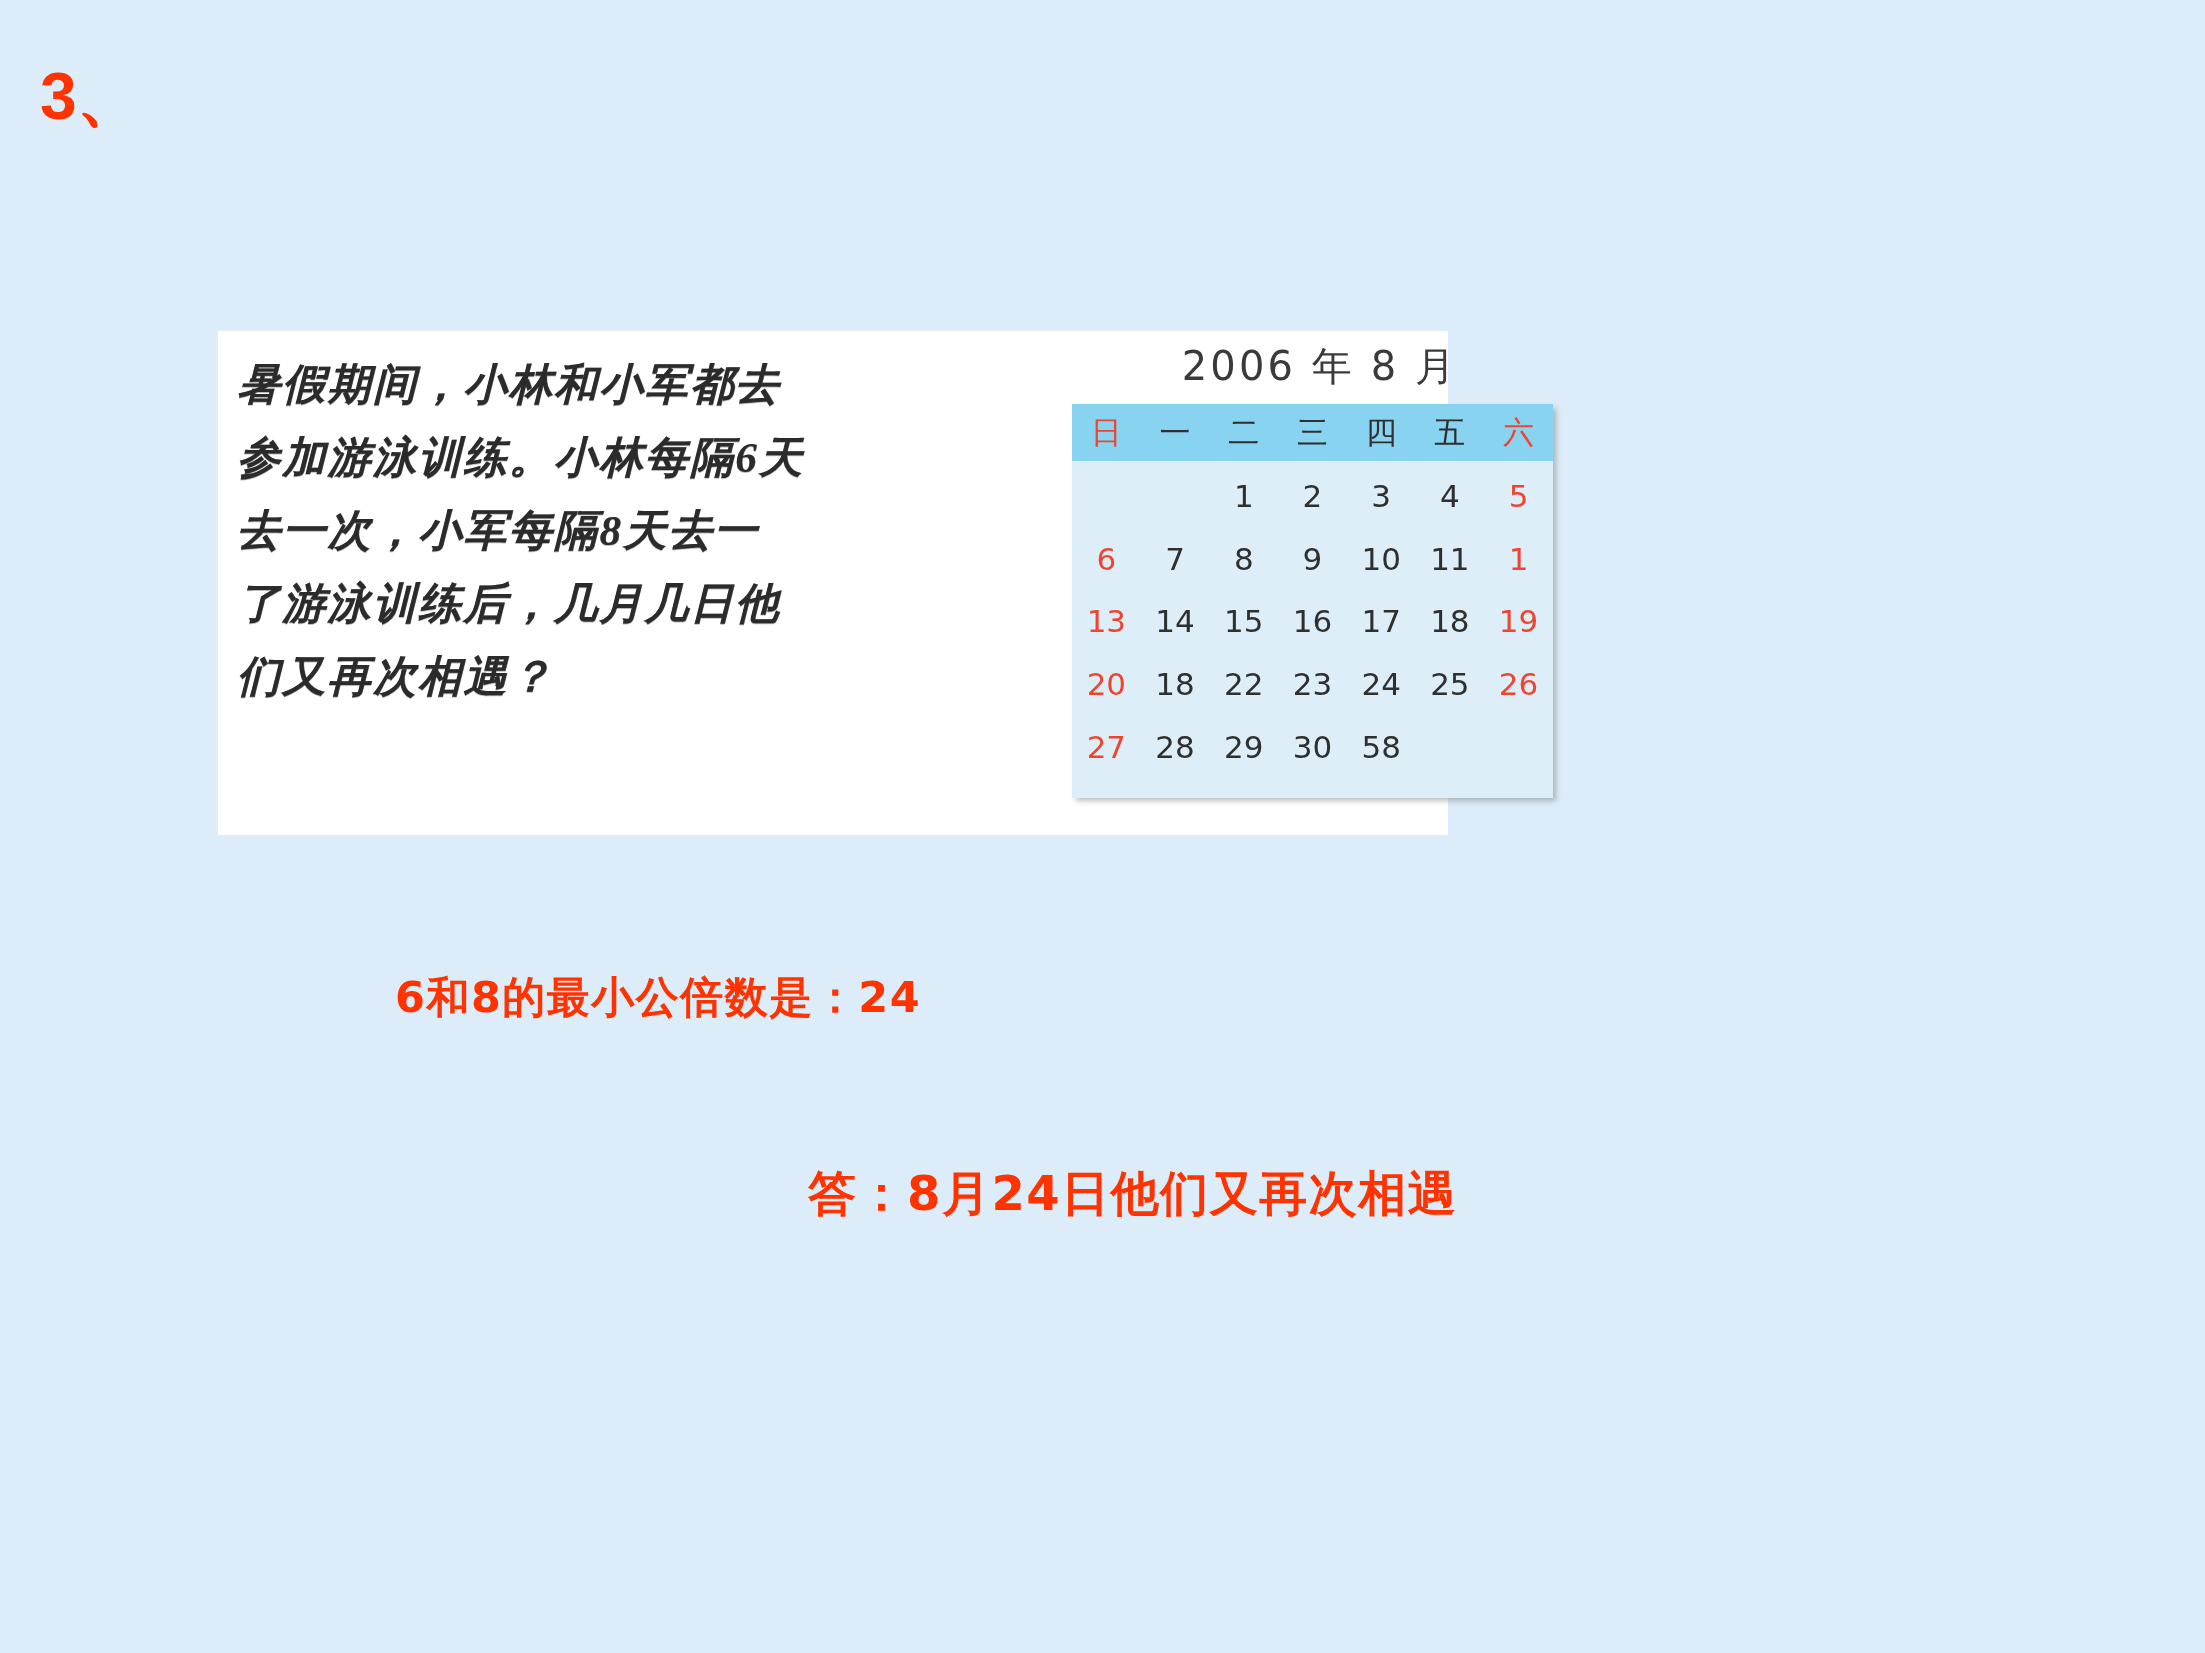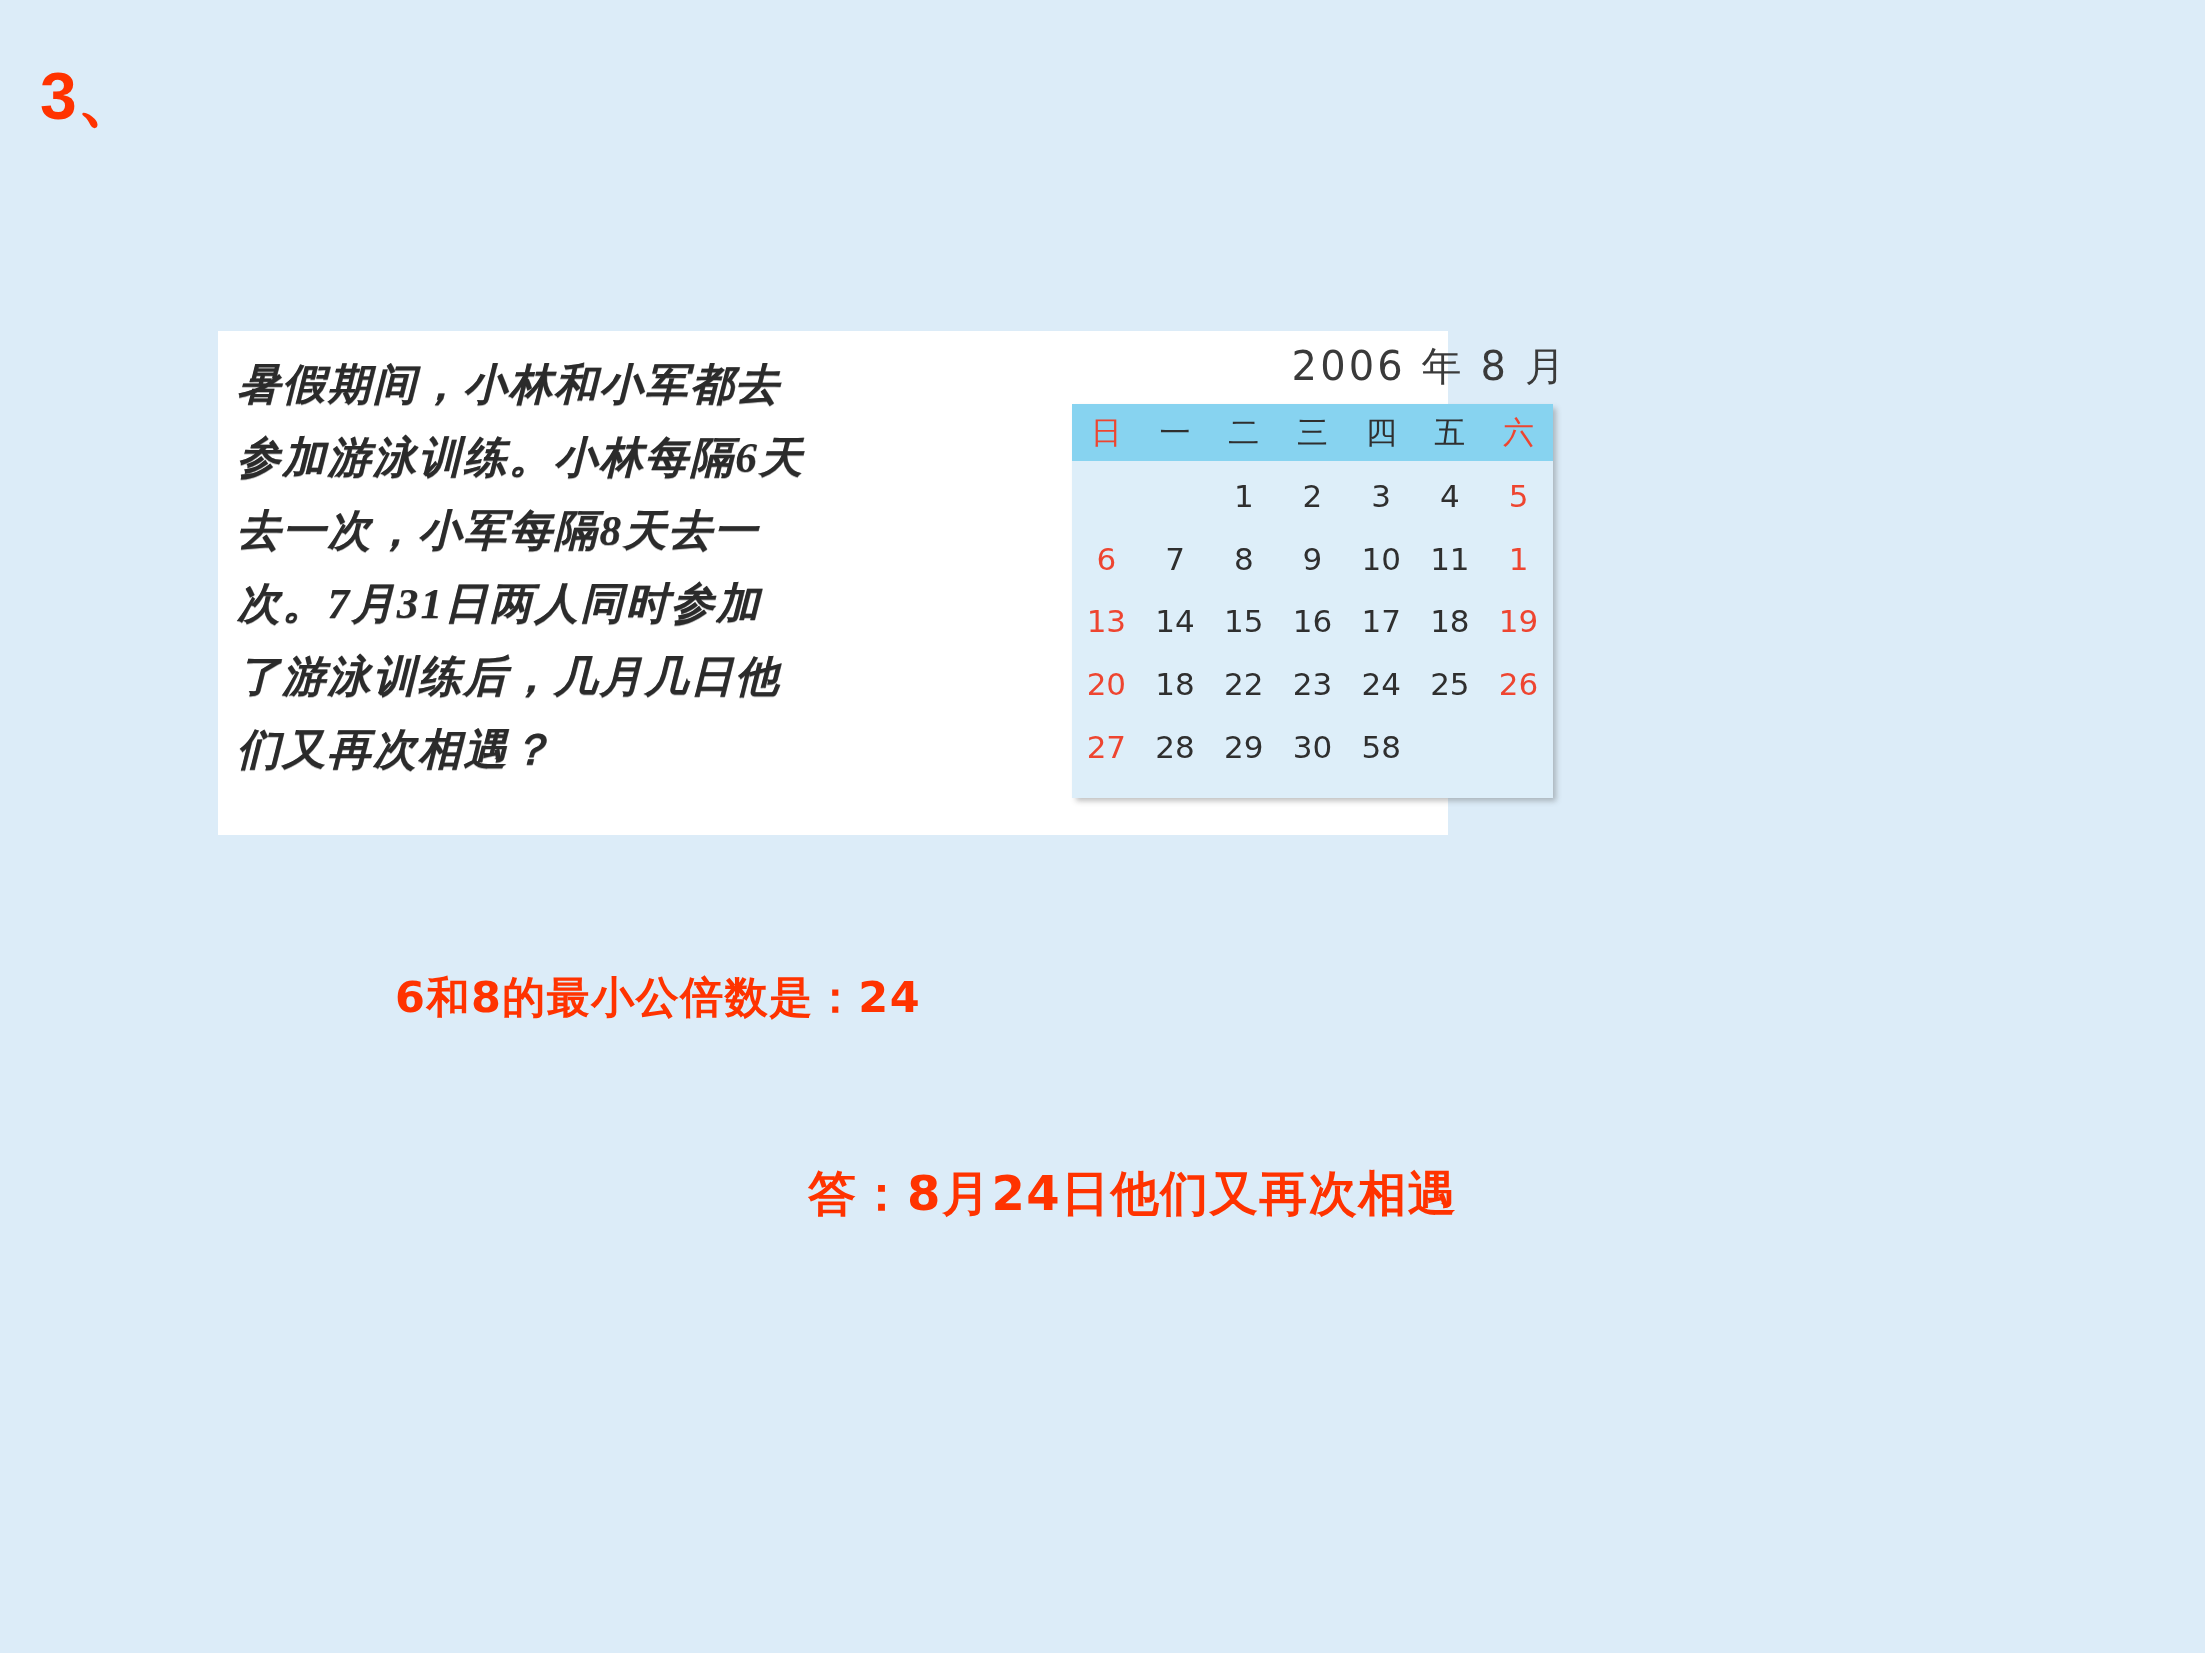--- a/index.html
+++ b/index.html
@@ -60,21 +60,21 @@
   #problem-text .ln { display: block; white-space: nowrap; }
 
   
   #calendar {
     position: absolute;
     left: 854px;
     top: 7.7px;
     width: 496px;
     }
   #calendar-title {
-    text-align: right;
+    text-align: center;
     font-family: "DejaVu Sans", sans-serif;
     font-size: 40px;
     color: #3a3a3a;
     letter-spacing: 3.1px;
     padding-bottom: 10.7px;
     white-space: nowrap;
   }
   #calendar-grid {
     width: 481px;
     background: #ddeef9;
@@ -135,21 +135,20 @@
 <body>
 
 <div id="question-number">3、</div>
 
 <div id="problem-card">
 
   <div id="problem-text">
     <span class="ln">暑假期间，小林和小军都去</span>
     <span class="ln">参加游泳训练。小林每隔6天</span>
     <span class="ln">去一次，小军每隔8天去一</span>
-    <span class="ln">次。7月31日两人同时参加</span>
     <span class="ln">了游泳训练后，几月几日他</span>
     <span class="ln">们又再次相遇？</span>
   </div>
 
   <div id="calendar">
     <div id="calendar-title">2006 年 8 月</div>
 
     <div id="calendar-grid">
 
       <div class="cal-row header">

